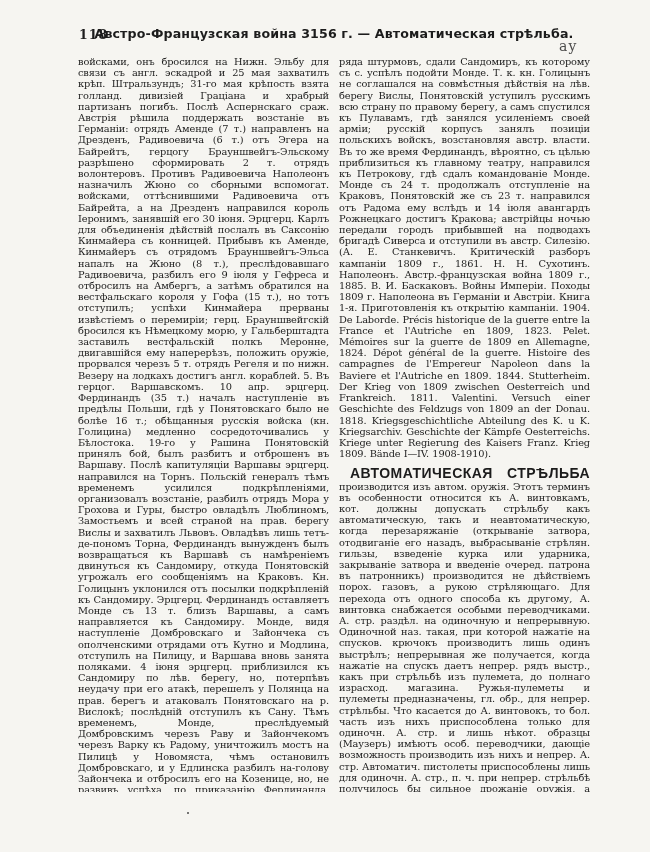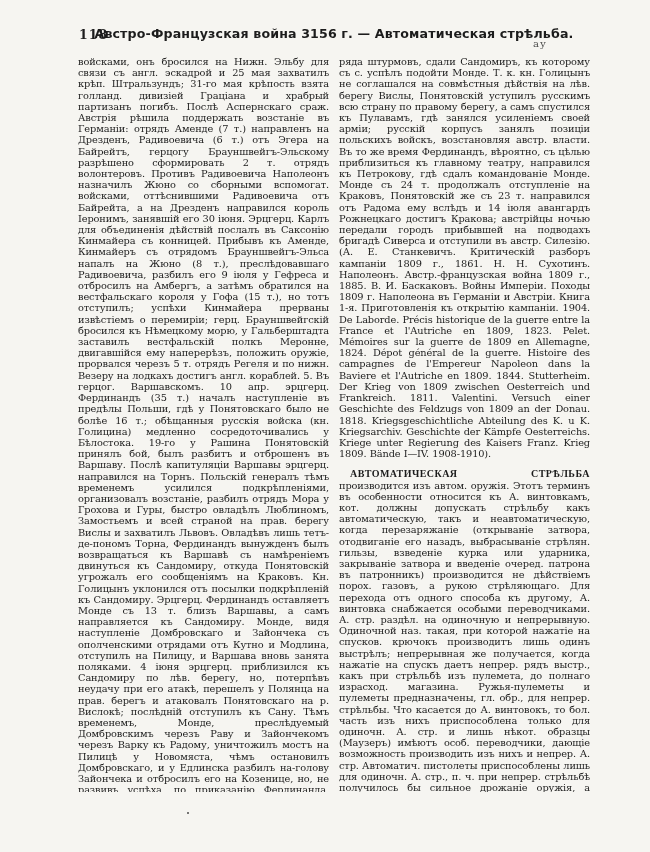--- a/index.html
+++ b/index.html
@@ -37,29 +37,29 @@
   .body-text{
     margin:0;
     font-size:9.8px;line-height:11.2px;
     text-align:justify;
     letter-spacing:-0.12px;
     word-spacing:0.2px;
   }
   .body-text .it{}
   .new-article{margin-top:9px;text-indent:11px;}
   .entry-title{
-    font-family:Liberation Serif, serif;
-    font-weight:700;font-size:10px;letter-spacing:0.45px;
+    font-family:Liberation Sans, sans-serif;
+    font-weight:700;font-size:14px;letter-spacing:0.45px;
     white-space:nowrap;
   }
   .speck{position:absolute;background:#4a4a4a;border-radius:50%;}
   .speck.s1{left:187px;top:812px;width:2px;height:2px;}
   .corner-mark{
-    position:absolute;left:533px;top:38px;
-    font-size:10px;color:#2e2e2e;
+    position:absolute;left:559px;top:38px;
+    font-size:14px;color:#2e2e2e;
     letter-spacing:1px;opacity:0.85;
   }
 </style>
 </head>
 <body>
 
 <div class="page">
 
   <div class="header">
     <span class="pagenum">118</span>

